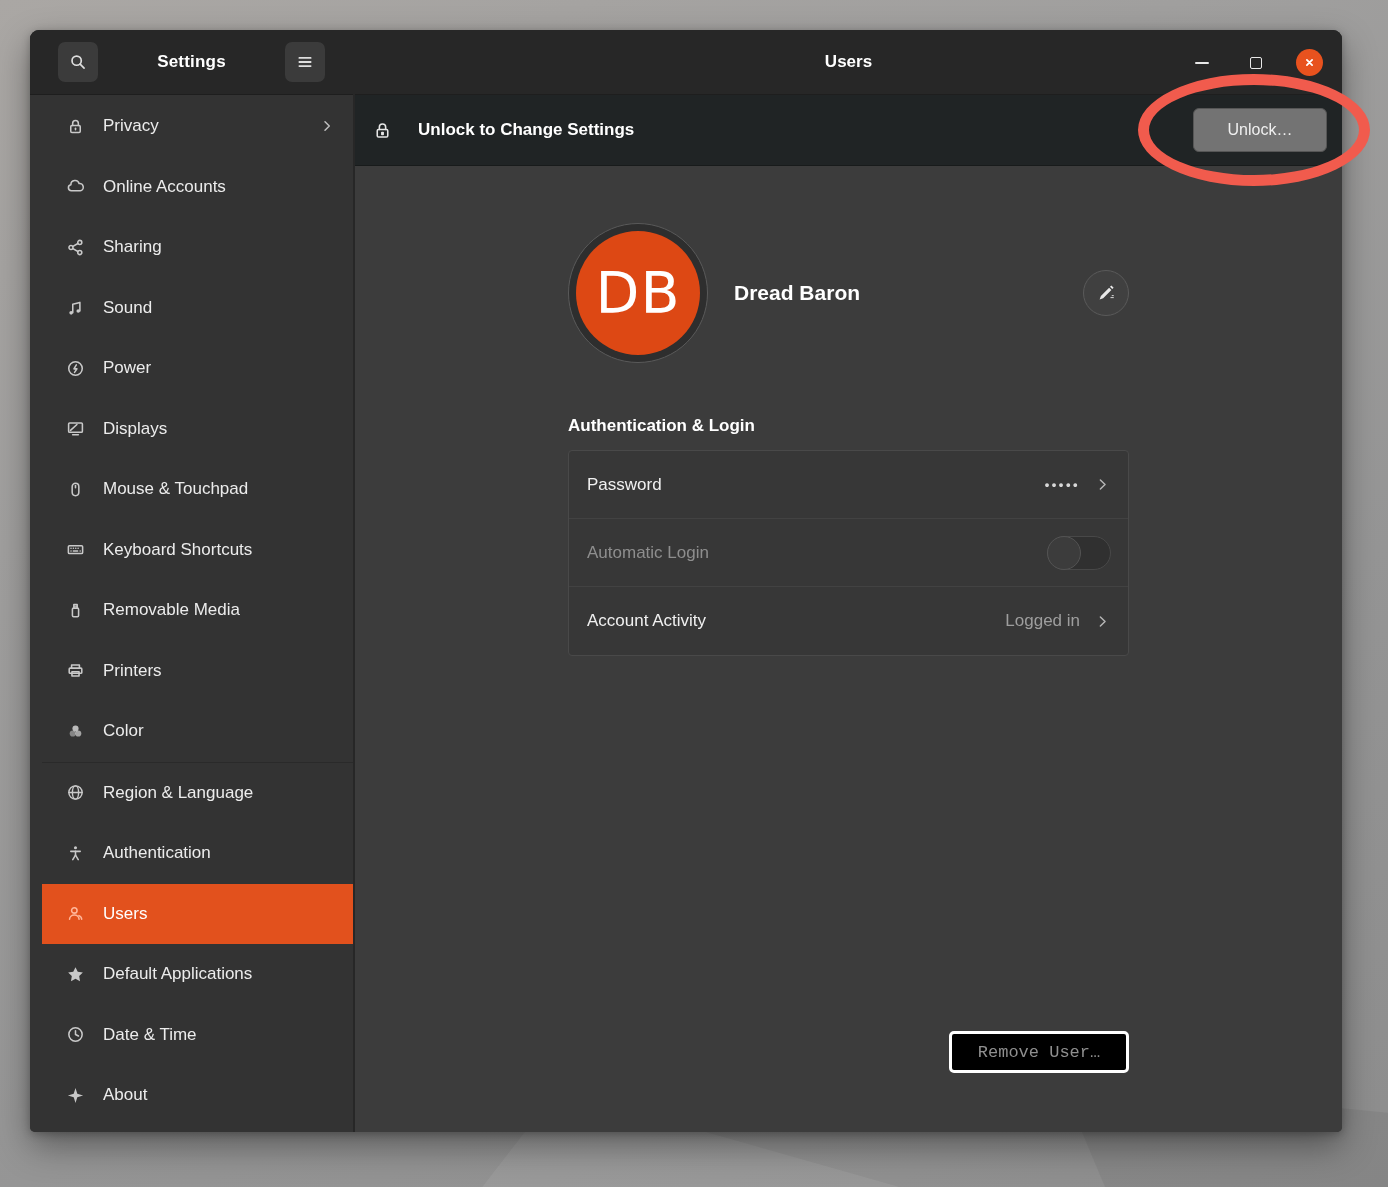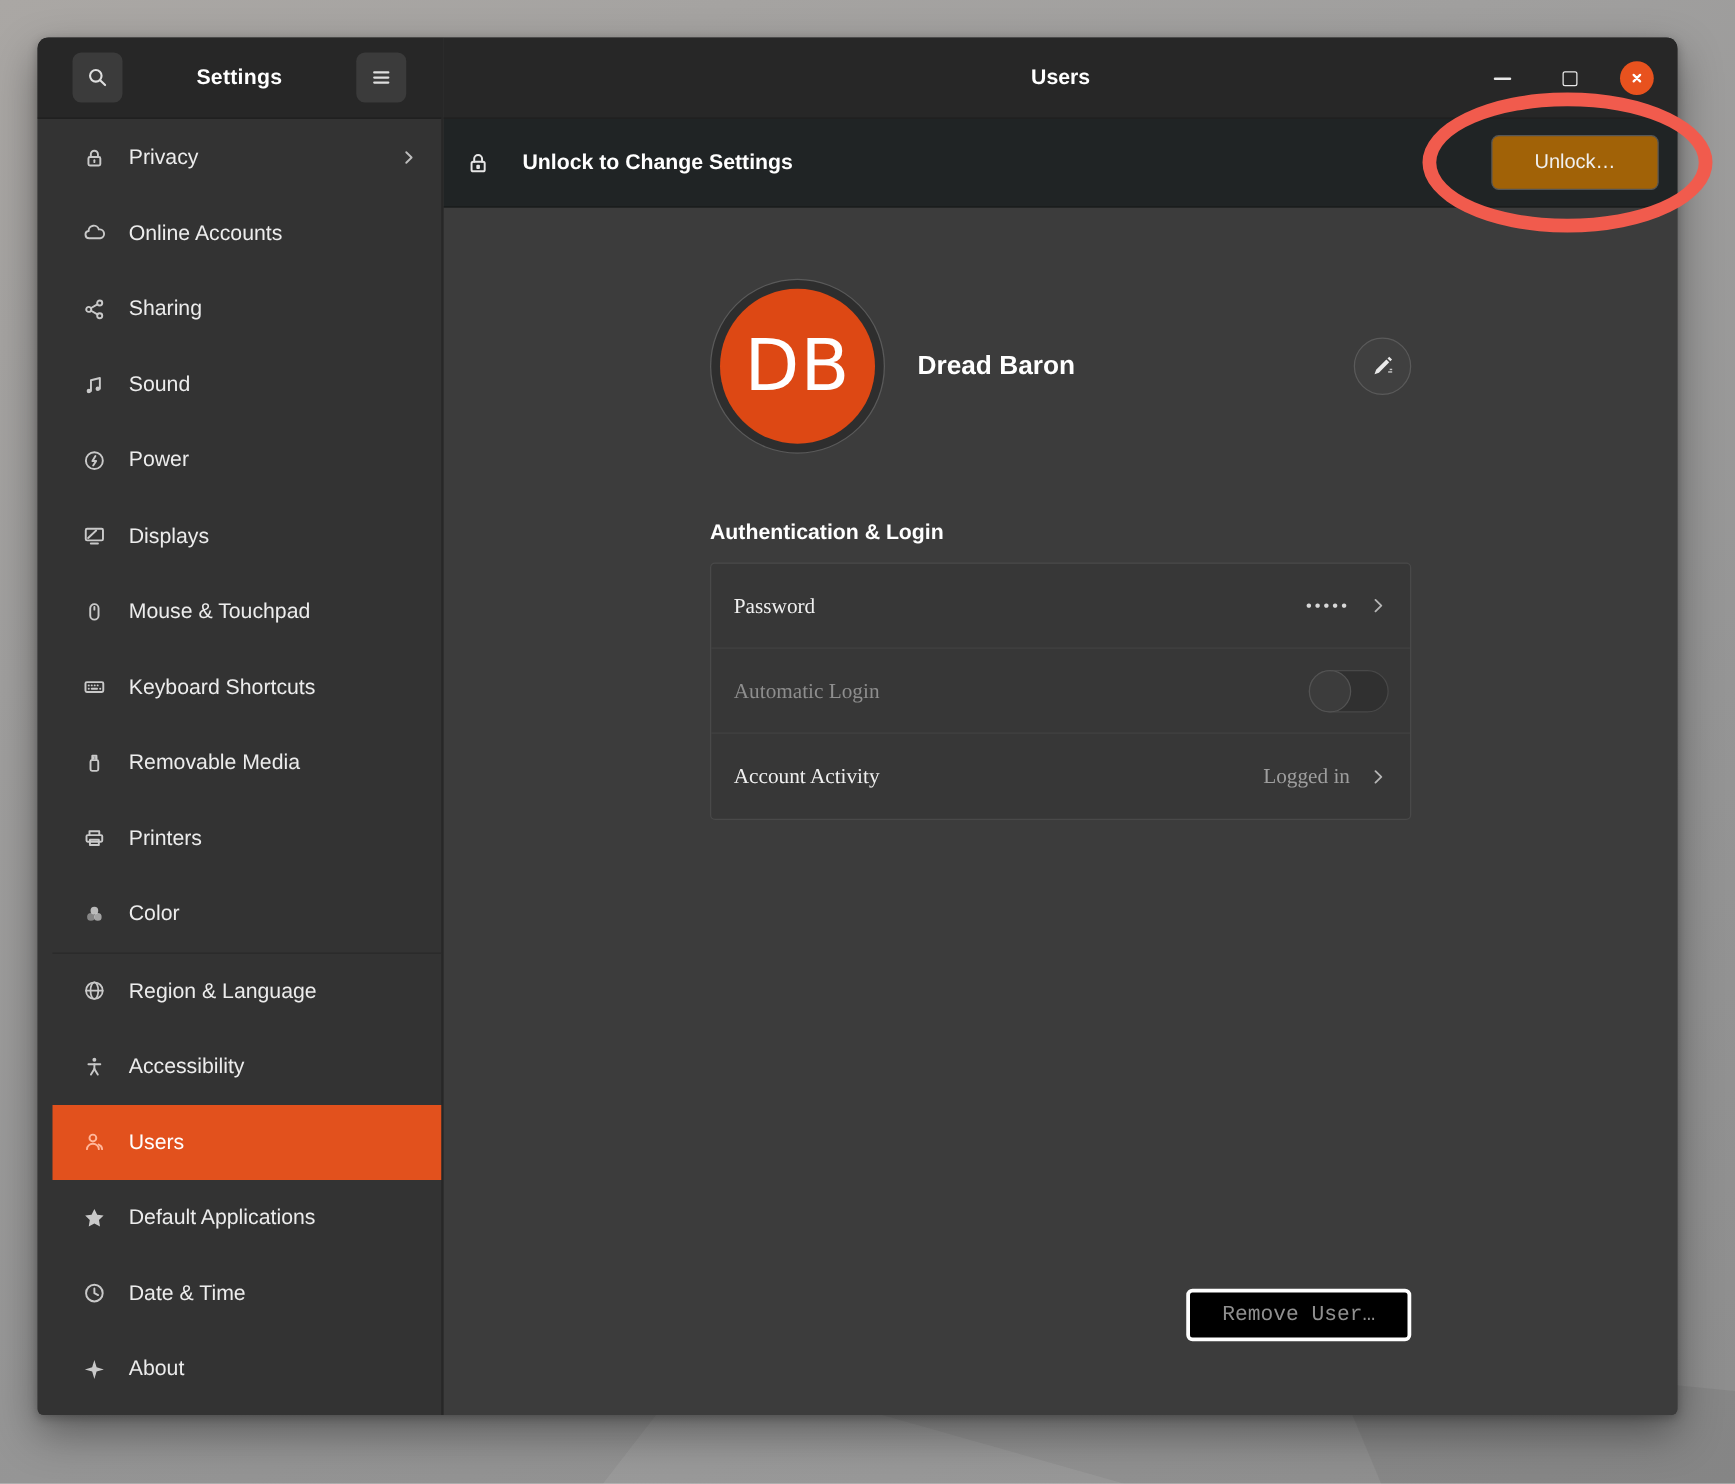--- a/index.html
+++ b/index.html
@@ -81,21 +81,21 @@
   .banner {
     height:71px; flex:0 0 71px; background:#202425; border-bottom:1px solid #181b1b;
     display:flex; align-items:center; padding:0 15px 0 17px;gap:12px;
   }
   .banner .b-lock { color:#e6e6e6; margin-right:13px; display:flex; }
   .banner .b-lock svg { width:21px; height:21px; }
   .banner-text { flex:1; }
   .banner-title { color:#ffffff; font-weight:bold; font-size:17px; line-height:1.35; }
   .banner-sub { color:#d6d6d6; font-size:15.5px; line-height:1.3; }
   .btn {
-    background:#a16207; border:1px solid #565656; border-radius:6px;
+    background:#737373; border:1px solid #565656; border-radius:6px;
     color:#f0f0f0; font-size:16px; padding:0 22px; height:44px; cursor:pointer;
     font-family:inherit;
   }
   .unlock-btn { min-width:134px; }
 
   .main { flex:1; position:relative; }
   .profile-row {
     width:561px; margin:57px auto 0; display:flex; align-items:center; height:140px;
   }
   .avatar-ring {
@@ -114,21 +114,21 @@
     background:#404040; border:1px solid #5a5a5a; color:#e9e9e9;
     display:flex; align-items:center; justify-content:center; cursor:pointer;
   }
   .edit-btn svg { width:20px; height:20px; }
 
   .section-title {
     width:561px; margin:53px auto 0; color:#ffffff; font-weight:bold; font-size:17px;
   }
   .card {
     width:561px; margin:14px auto 0; background:#373737;
-    border:1px solid #494949; border-radius:4px;font-family:Liberation Serif, serif;
+    border:1px solid #494949; border-radius:4px;
   }
   .card-row {
     height:68px; display:flex; align-items:center; padding:0 17px 0 18px;
     border-bottom:1px solid #424242; cursor:pointer;
   }
   .card-row:last-child { border-bottom:none; }
   .row-label { color:#f0f0f0; font-size:17px; flex:1; }
   .row-label.dim { color:#8e8e8e; }
   .row-value { color:#9e9e9e; font-size:17px; margin-right:14px; }
   .dots { color:#d8d8d8; font-size:13px; font-weight:bold; letter-spacing:2.5px; margin-right:14px; }
@@ -334,21 +334,21 @@
         <div class="side-item">
           <span class="icn">
               <svg viewBox="0 0 16 16" stroke="currentColor" fill="none" stroke-width="1.3" stroke-linecap="round" stroke-linejoin="round">
                 <circle cx="8" cy="3.2" r="1.3" fill="currentColor" stroke="none"></circle>
                 <line x1="4" y1="6.2" x2="12" y2="6.2"></line>
                 <line x1="8" y1="6.2" x2="8" y2="9.4"></line>
                 <line x1="8" y1="9.4" x2="5.7" y2="13.2"></line>
                 <line x1="8" y1="9.4" x2="10.3" y2="13.2"></line>
               </svg>
             </span>
-          <span class="lbl">Accessibility</span>
+          <span class="lbl">Authentication</span>
         </div>
 
         <div class="side-item selected">
           <span class="icn">
               <svg viewBox="0 0 16 16" stroke="currentColor" fill="none" stroke-width="1.3" stroke-linecap="round" stroke-linejoin="round">
                 <circle cx="7" cy="5.4" r="2.3"></circle>
                 <path d="M3 12.9 a4 3.6 0 0 1 8 0"></path>
                 <path d="M13.2 12.9 a3.6 3.4 0 0 0 -2.3 -3.1"></path>
               </svg>
             </span>

